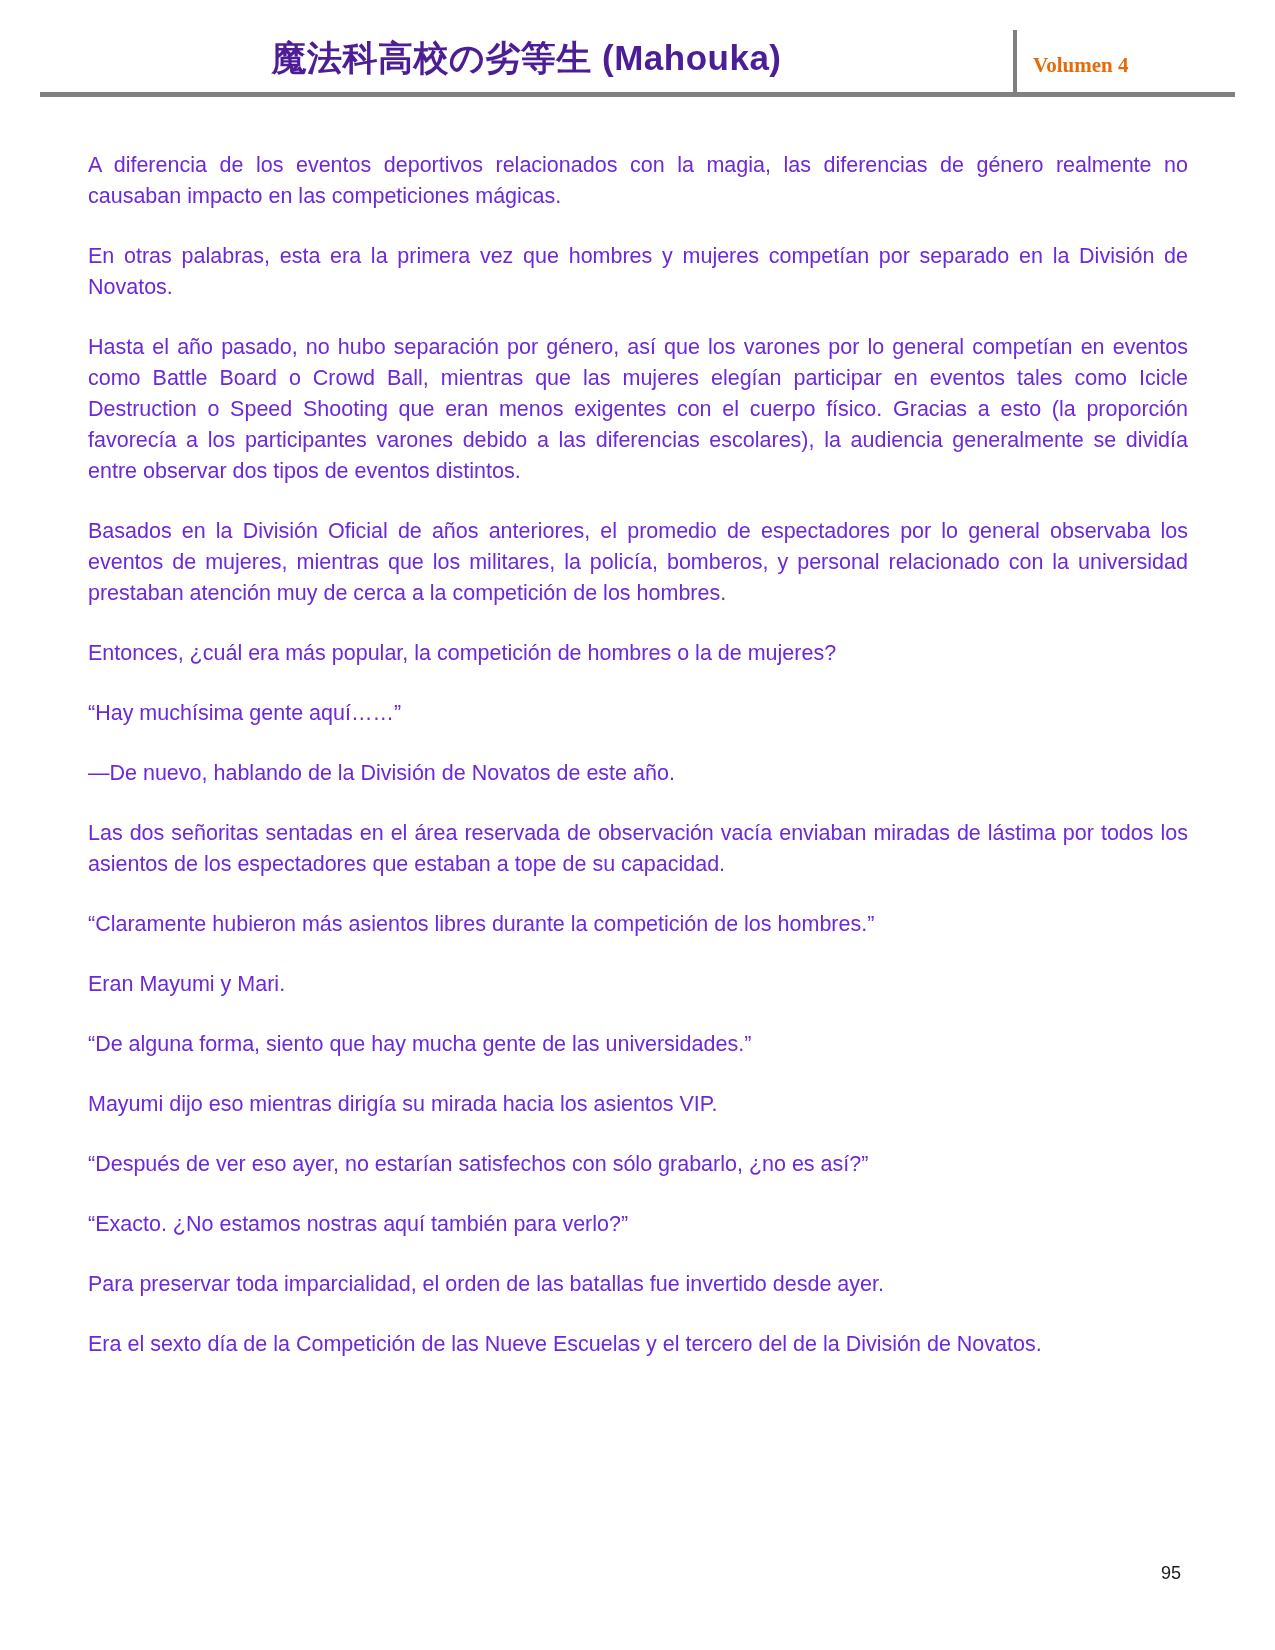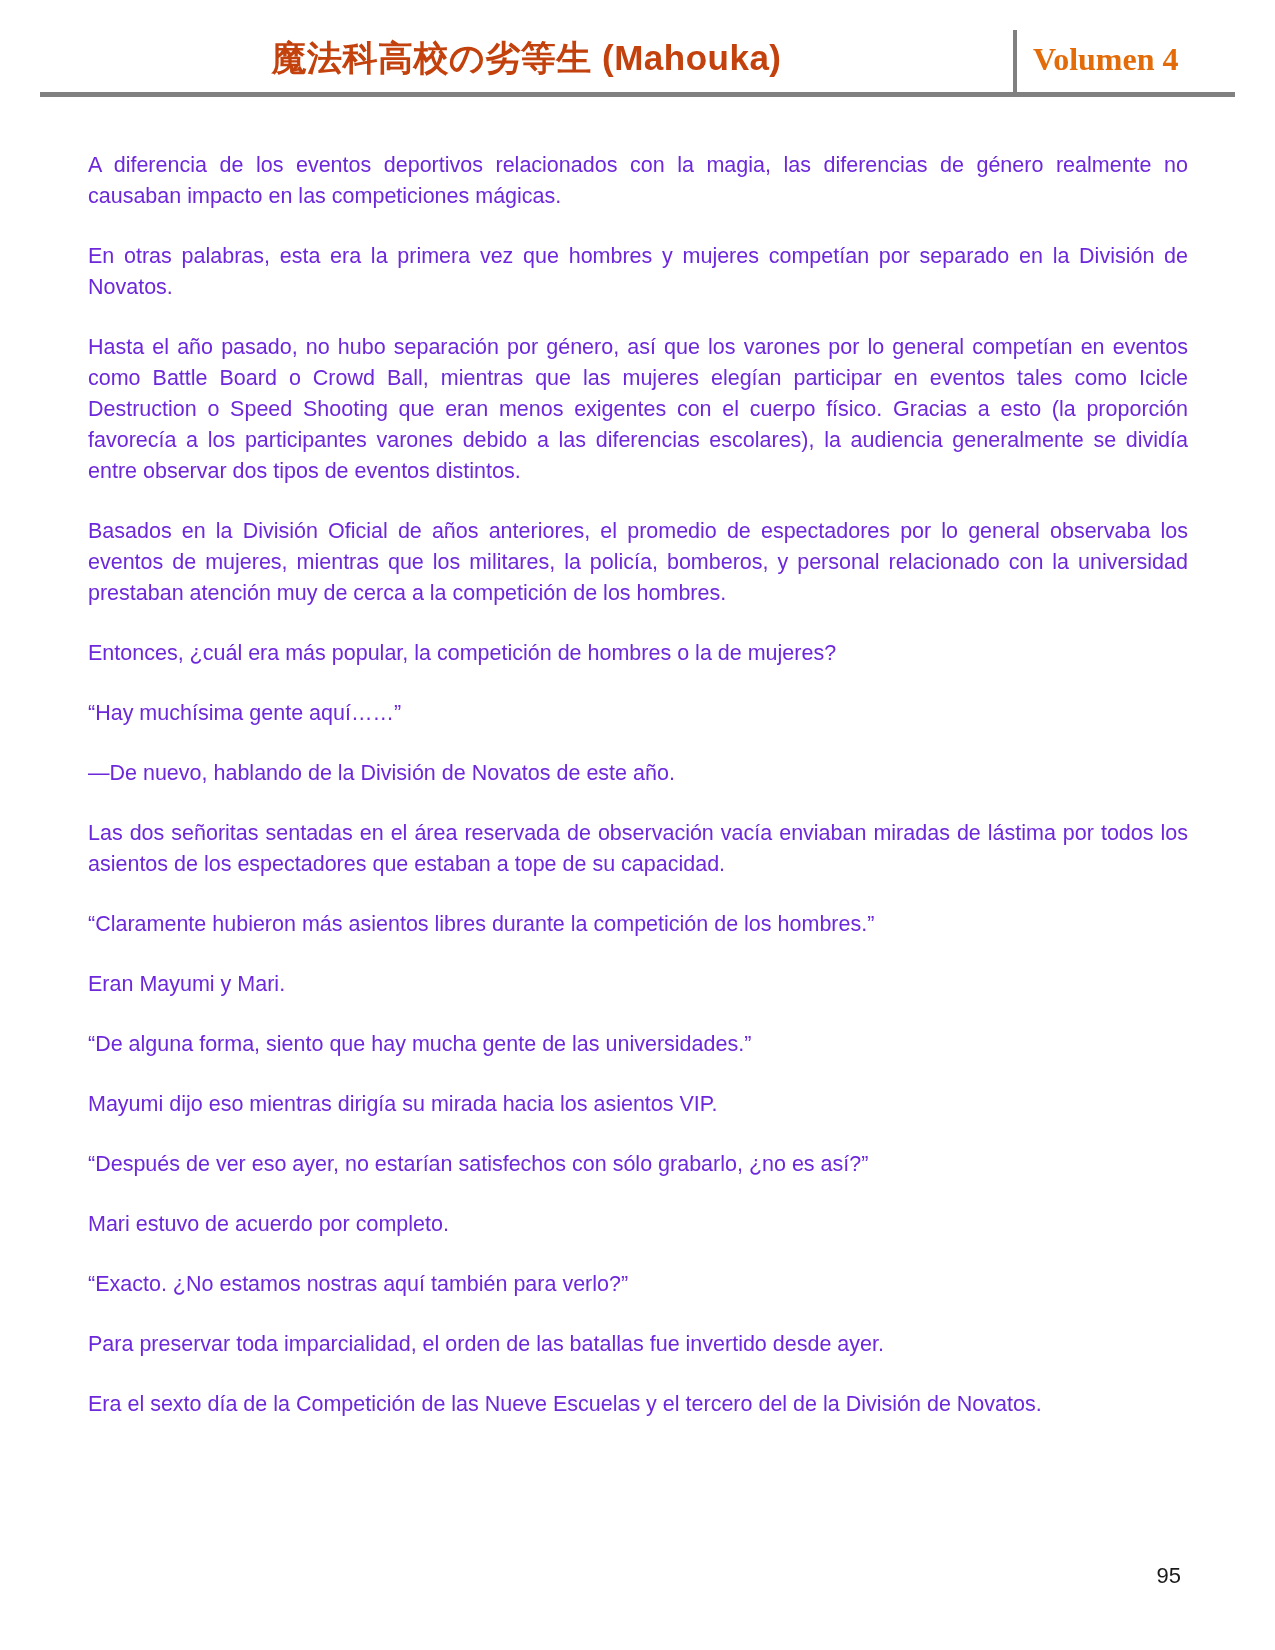--- a/index.html
+++ b/index.html
@@ -39,21 +39,21 @@
     background: #808080;
     flex: 0 0 auto;
   }
   .volume-zone {
     flex: 0 0 auto;
     width: 218px;
     padding: 0 0 14px 16px;
   }
   .volume-label {
     font-family: "Liberation Serif", "DejaVu Serif", serif;
-    font-size: 32px;
+    font-size: 21px;
     font-weight: bold;
     color: #E36C0A;
     white-space: nowrap;
   }
   .header-rule {
     height: 5px;
     background: #808080;
     margin: 0 40px;
   }
   
@@ -65,32 +65,32 @@
     line-height: 31px;
     text-align: justify;
     margin-bottom: 29px;
     color: #6d28d9;
   }
   
   .page-number {
     position: absolute;
     top: 1563px;
     right: 94px;
-    font-size: 22px;
+    font-size: 18px;
     color: #1a1a1a;
   }
 </style>
 </head>
 <body>
 
 <div class="page">
 
   <div class="header">
     <div class="header-title-zone">
-      <span class="header-title" style="color: #c2410c;">魔法科高校の劣等生 (Mahouka)</span>
+      <span class="header-title" style="color: #4c1d95;">魔法科高校の劣等生 (Mahouka)</span>
     </div>
     <div class="header-divider" style="background: rgb(128, 128, 128);"></div>
     <div class="volume-zone">
       <span class="volume-label" style="color: rgb(227, 108, 10);">Volumen 4</span>
     </div>
   </div>
 
   <div class="header-rule" style="background: rgb(128, 128, 128);"></div>
 
   <div class="body-text" id="paragraphs">
@@ -100,21 +100,20 @@
       <p>Basados en la División Oficial de años anteriores, el promedio de espectadores por lo general observaba los eventos de mujeres, mientras que los militares, la policía, bomberos, y personal relacionado con la universidad prestaban atención muy de cerca a la competición de los hombres.</p>
       <p>Entonces, ¿cuál era más popular, la competición de hombres o la de mujeres?</p>
       <p>“Hay muchísima gente aquí……”</p>
       <p>—De nuevo, hablando de la División de Novatos de este año.</p>
       <p>Las dos señoritas sentadas en el área reservada de observación vacía enviaban miradas de lástima por todos los asientos de los espectadores que estaban a tope de su capacidad.</p>
       <p>“Claramente hubieron más asientos libres durante la competición de los hombres.”</p>
       <p>Eran Mayumi y Mari.</p>
       <p>“De alguna forma, siento que hay mucha gente de las universidades.”</p>
       <p>Mayumi dijo eso mientras dirigía su mirada hacia los asientos VIP.</p>
       <p>“Después de ver eso ayer, no estarían satisfechos con sólo grabarlo, ¿no es así?”</p>
-      <p>Mari estuvo de acuerdo por completo.</p>
       <p>“Exacto. ¿No estamos nostras aquí también para verlo?”</p>
       <p>Para preservar toda imparcialidad, el orden de las batallas fue invertido desde ayer.</p>
       <p>Era el sexto día de la Competición de las Nueve Escuelas y el tercero del de la División de Novatos.</p>
     </div>
 
   <div class="page-number">95</div>
 
 </div>
 
 </body></html>

